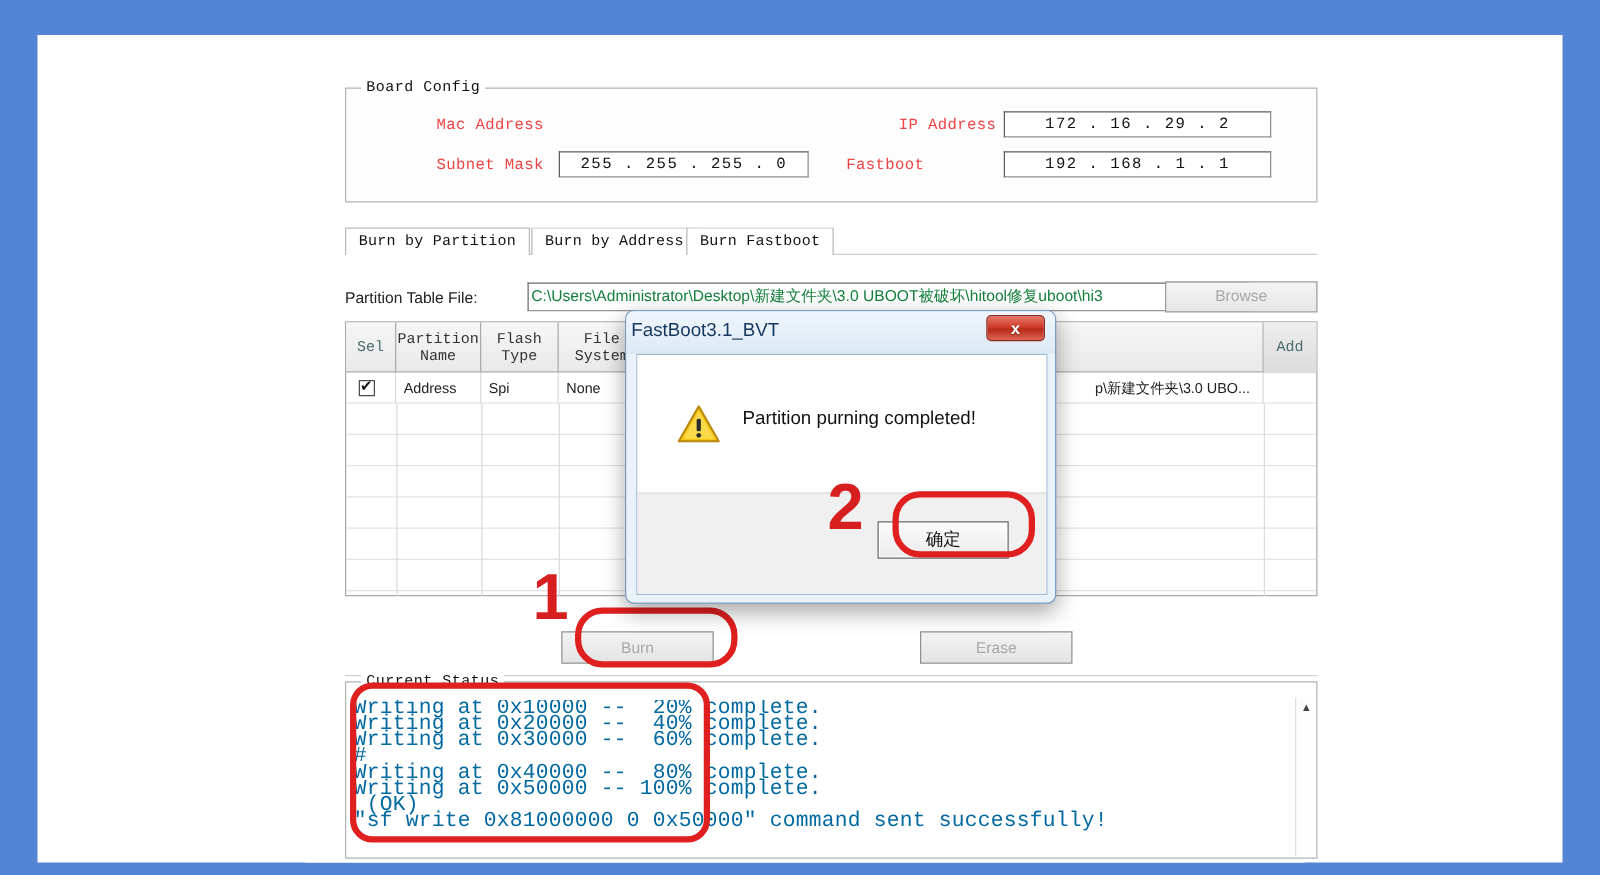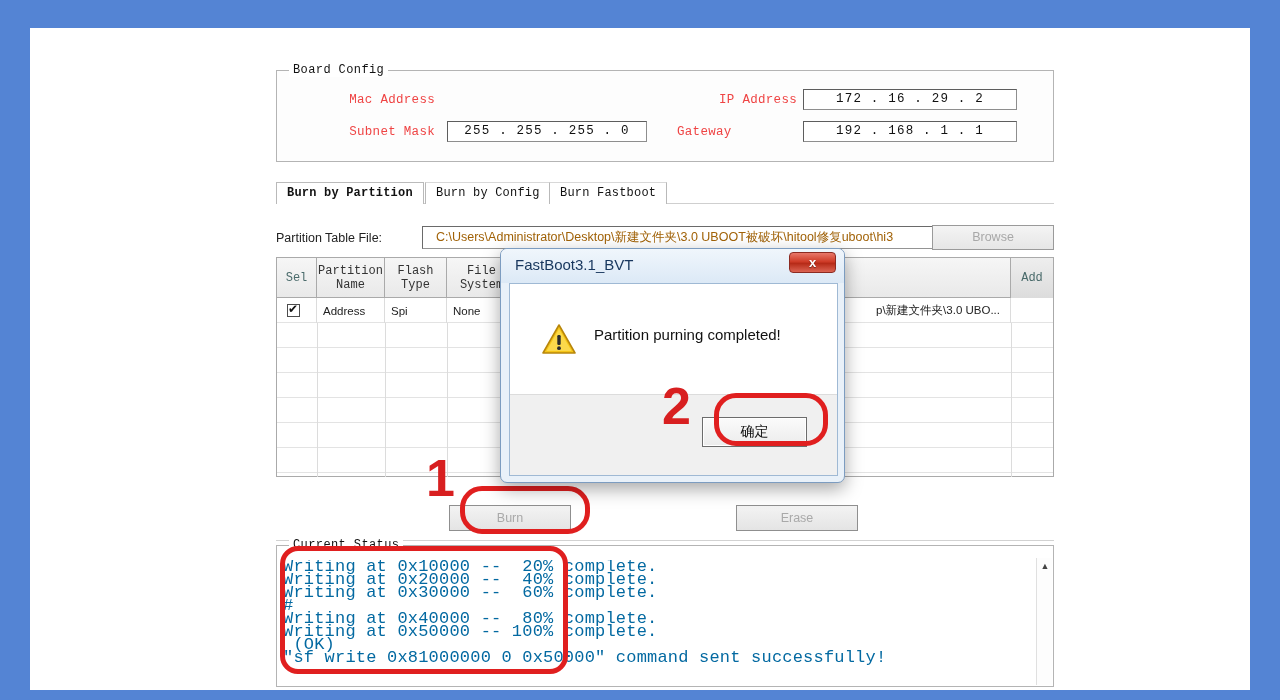--- a/index.html
+++ b/index.html
@@ -94,39 +94,39 @@
     font-family: "Liberation Mono", monospace;
     font-size: 12px;
     letter-spacing: .2px;
     color: #111;
     background: #ffffff;
     border-left: 1px solid #b9b9b9;
     border-right: 1px solid #b9b9b9;
     border-top: 1px solid #d8d8d8;
     white-space: nowrap;
   }
-  .tab.sel { font-weight: bold; border-top-color: #bbb; }
+  .tab.sel { font-weight: normal; border-top-color: #bbb; }
   #tab-underline {
     position: absolute; left: 0; top: 21px; width: 778px;
     height: 1px; background: #cfcfcf;
   }
 
   
   #ptf-label {
     position: absolute; left: 32px; top: 191px;
     font-size: 12.5px; color: #222; white-space: nowrap;
   }
   #ptf-input {
     position: absolute; left: 178px; top: 186px;
     width: 577px; height: 23px;
     background: #fff;
     border: 1px solid #949494;
     border-top-color: #6a6a6a; border-left-color: #6a6a6a;
-    font-size: 12.5px; line-height: 21px; color: #a16207;
-    padding: 0 13px; overflow: hidden; white-space: nowrap;
+    font-size: 12.5px; line-height: 21px; color: #15803d;
+    padding: 0 2px; overflow: hidden; white-space: nowrap;
   }
   #browse-btn {
     position: absolute; left: 688px; top: 185px;
     width: 122px; height: 25px;
     background: linear-gradient(#f4f4f4, #e6e6e6);
     border: 1px solid #9a9a9a;
     color: #a8a8a8;
     font-size: 12.5px; text-align: center; line-height: 23px;
   }
 
@@ -218,21 +218,21 @@
     border: 1px solid #7c9cc0;
     border-radius: 7px;
     box-shadow: 0 6px 18px rgba(0,0,0,.35);
     overflow: hidden;
   }
   #dlg-titlebar {
     position: absolute; left: 0; top: 0; width: 100%; height: 34px;
     background: linear-gradient(#f0f6fc, #dce9f6);
   }
   #dlg-title {
-    position: absolute; left: 14px; top: 7px;
+    position: absolute; left: 4px; top: 7px;
     font-size: 15px; color: #17365d; white-space: nowrap;
   }
   #dlg-close {
     position: absolute; right: 8px; top: 3px;
     width: 47px; height: 21px;
     border-radius: 4px;
     border: 1px solid #8c2b22;
     background: linear-gradient(#e8786a 0%, #cf3c28 45%, #b72b18 55%, #dc6453 100%);
     display: flex; align-items: center; justify-content: center;
     color: #fff; font-size: 13px; font-weight: bold;
@@ -305,28 +305,28 @@
       <div class="gb-title">Board Config</div>
 
       <div class="fld-label" style="left:18px; top:22px; width:140px;">Mac Address</div>
 
       <div class="fld-label" style="left:400px; top:22px; width:120px;">IP Address</div>
       <div class="tbox center" style="left:526px; top:18px; width:214px;">172  .  16  .  29  .  2</div>
 
       <div class="fld-label" style="left:18px; top:54px; width:140px;">Subnet Mask</div>
       <div class="tbox center" style="left:170px; top:50px; width:200px;">255  . 255  . 255  .  0</div>
 
-      <div class="fld-label" style="left:400px; top:54px; width:120px; text-align:left;">Gateway</div>
+      <div class="fld-label" style="left:400px; top:54px; width:120px; text-align:left;">Fastboot</div>
       <div class="tbox center" style="left:526px; top:50px; width:214px;">192  . 168  .  1  .  1</div>
     </div>
 
     <div id="tabstrip">
       <div id="tab-underline"></div>
       <div class="tab sel" style="left:0px;">Burn by Partition</div>
-      <div class="tab" style="left:149px;">Burn by Config</div>
+      <div class="tab" style="left:149px;">Burn by Address</div>
       <div class="tab" style="left:273px;">Burn Fastboot</div>
     </div>
 
     <div id="ptf-label">Partition Table File:</div>
     <div id="ptf-input">C:\Users\Administrator\Desktop\新建文件夹\3.0 UBOOT被破坏\hitool修复uboot\hi3</div>
     <div id="browse-btn">Browse</div>
 
     <div id="grid">
       <div id="grid-head">
         <div class="hcell" style="left:0px;   width:40px;">Sel</div>

